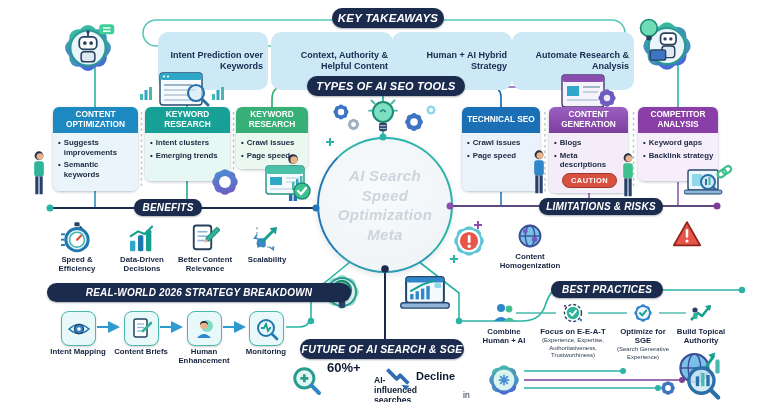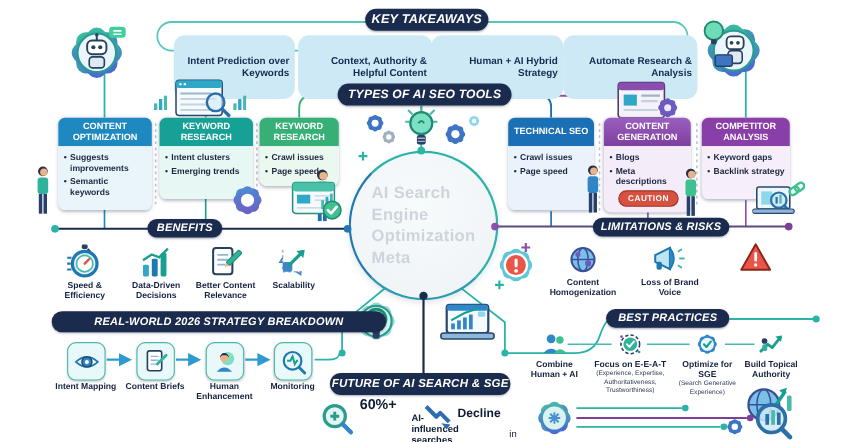--- a/index.html
+++ b/index.html
@@ -27,21 +27,21 @@
   .lbl{font-size:7.8px;font-weight:700;color:#16233f;line-height:1.18;margin-top:2px;}
   .sub{font-size:6px;font-weight:400;color:#2c3a55;line-height:1.25;margin-top:1px;}
   .stile{position:absolute;width:33px;height:33px;background:#e9f8f8;border:1.6px solid #49b8ad;
          border-radius:8px;display:flex;align-items:center;justify-content:center;z-index:2;
          box-shadow:0 1px 2px rgba(0,0,0,.18);}
   .slbl{position:absolute;font-size:7.8px;font-weight:700;color:#16233f;text-align:center;line-height:1.18;z-index:2;}
   .circle{position:absolute;left:317px;top:137px;width:132px;height:132px;border-radius:50%;
           background:radial-gradient(circle at 45% 38%,#f8fbfc,#edf2f5);
           border:2.5px solid #2ab3a6;border-left-color:#2178b4;border-bottom-color:#2b9bb0;
           display:flex;align-items:center;justify-content:center;z-index:2;box-shadow:0 2px 6px rgba(30,60,90,.14);}
-  .circle .t{font-size:15px;font-weight:700;color:#ccd5dc;line-height:1.3;letter-spacing:.3px;}
+  .circle .t{font-size:15px;font-weight:700;color:#ccd5dc;text-align:center;line-height:1.3;letter-spacing:.3px;font-style:italic;}
   .stat{position:absolute;z-index:2;text-align:left;}
   .stat-val{font-size:13px;font-weight:800;color:#0f1c33;line-height:1.05;}
   .stat-lbl{font-size:8.6px;font-weight:700;color:#0f1c33;line-height:1.2;margin-left:47px;}
   .dec{position:absolute;z-index:2;}
 </style>
 </head>
 <body>
 
 <div class="stage">
 
@@ -399,21 +399,21 @@
       <g transform="rotate(-35 40 12)">
         <rect x="33" y="9" width="9" height="6" rx="3" fill="none" stroke="#3fc08f" stroke-width="2.2"></rect>
         <rect x="39" y="9" width="9" height="6" rx="3" fill="none" stroke="#3fc08f" stroke-width="2.2"></rect>
       </g>
     </svg>
   </div>
 
   <div class="circle">
     <div class="t">
       <div>AI Search</div>
-      <div>Engine</div>
+      <div>Speed</div>
       <div>Optimization</div>
       <div>Meta</div>
     </div>
   </div>
 
   <div class="pill" style="left:134px;top:199px;width:68px;height:17px;font-size:10px">BENEFITS</div>
   <div class="item" style="left:42px;top:221px;width:70px">
     <svg width="32" height="32" viewBox="0 0 24 24">
       <rect x="10" y="1" width="4" height="3" rx="1" fill="#27415e"></rect>
       <line x1="14" y1="4" x2="16" y2="6" stroke="#27415e" stroke-width="1.4"></line>
@@ -477,33 +477,20 @@
   </div>
   <div class="item" style="left:496px;top:222px;width:68px">
     <svg width="28" height="28" viewBox="0 0 24 24">
       <circle cx="12" cy="12" r="9" fill="#7ac0e8" stroke="#3b4f96" stroke-width="1.6"></circle>
       <ellipse cx="12" cy="12" rx="4" ry="9" fill="none" stroke="#3b4f96" stroke-width="1.2"></ellipse>
       <line x1="3" y1="12" x2="21" y2="12" stroke="#3b4f96" stroke-width="1.2"></line>
       <circle cx="8" cy="8" r="2" fill="#6f5bc0"></circle>
         <circle cx="16" cy="15" r="2.4" fill="#6f5bc0"></circle>
     </svg>
     <div class="lbl">Content Homogenization</div>
-  </div>
-  <div class="item" style="left:578px;top:220px;width:62px">
-    <svg width="34" height="30" viewBox="0 0 28 24">
-      <path d="M3,9.5 L14,4 V20 L3,14.5 Z" fill="#bfe4f2" stroke="#1d77b0" stroke-width="1.5"></path>
-      <path d="M14,4 q6,8 0,16" fill="#2f86c9" stroke="#1d77b0" stroke-width="1.2"></path>
-      <rect x="4" y="14.5" width="4" height="6" rx="1.5" fill="#1d77b0"></rect>
-      <g stroke="#49b8ad" stroke-width="1.4">
-          <line x1="20" y1="7" x2="23" y2="5"></line>
-          <line x1="21" y1="12" x2="25" y2="12"></line>
-          <line x1="20" y1="17" x2="23" y2="19"></line>
-        </g>
-    </svg>
-    <div class="lbl">Loss of Brand Voice</div>
   </div>
   <div class="item" style="left:645px;top:220px;width:84px">
     <svg width="30" height="28" viewBox="0 0 24 22">
       <path d="M12,1.5 L22.5,20 H1.5 Z" fill="#e8564a" stroke="#8e2318" stroke-width="1.4" stroke-linejoin="round"></path>
       <rect x="11" y="7" width="2" height="7" rx="1" fill="#fff"></rect>
         <circle cx="12" cy="16.5" r="1.2" fill="#fff"></circle>
     </svg>
   </div>
 
   <div class="pill" style="left:47px;top:283px;width:304px;height:19px;font-size:10px">REAL-WORLD 2026 STRATEGY BREAKDOWN</div>

